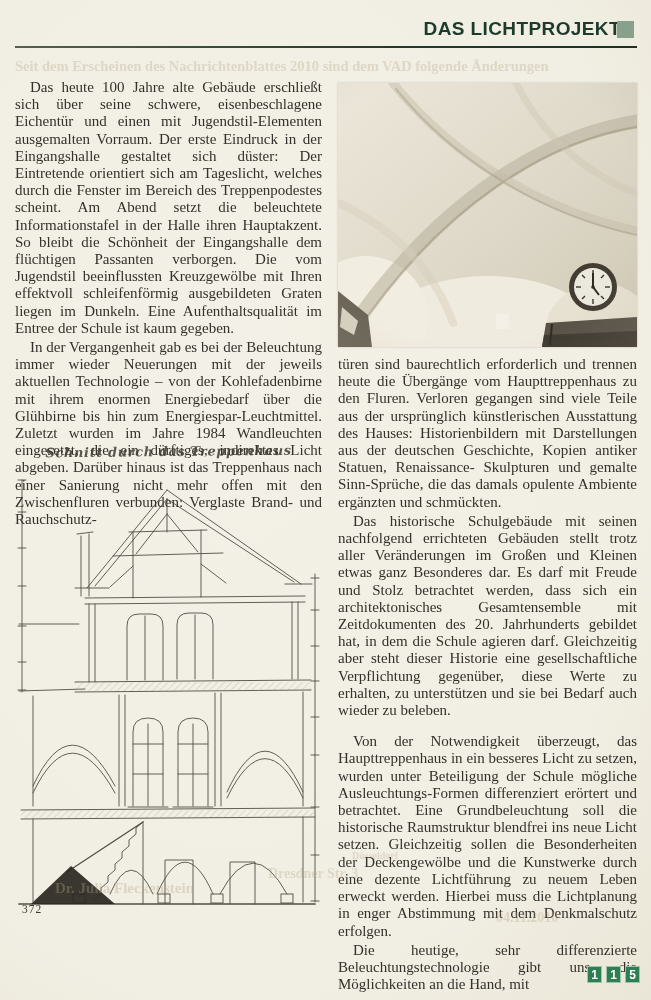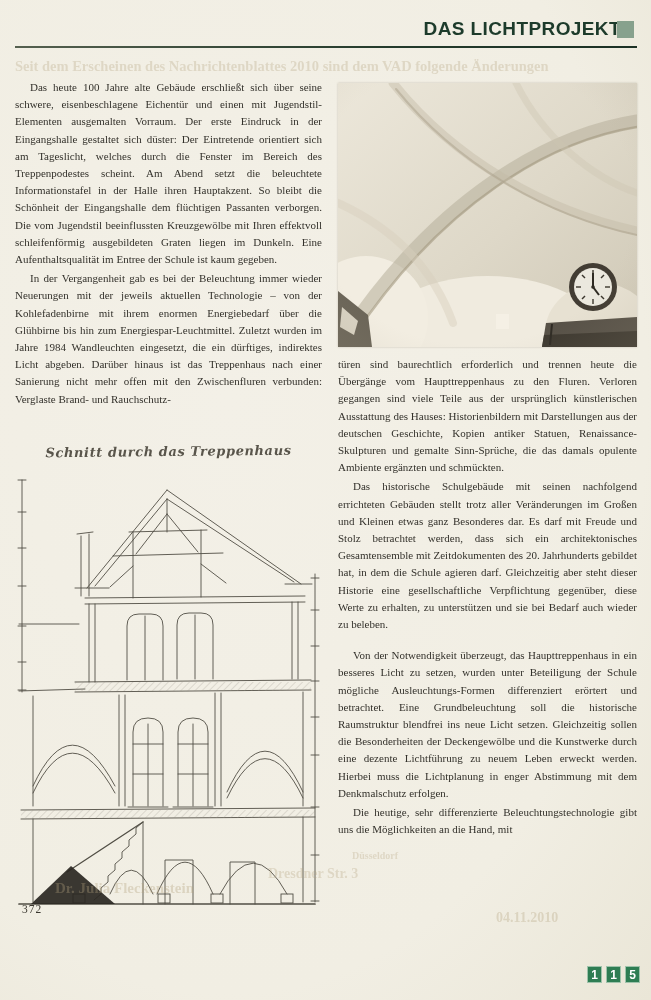--- a/index.html
+++ b/index.html
@@ -26,21 +26,21 @@
   }
   .header-square{
     position:absolute;top:21px;right:17px;width:17px;height:17px;
     background:var(--accent-green-square);
   }
   .header-rule{
     position:absolute;top:46px;left:15px;width:622px;height:2px;
     background:linear-gradient(to right,#55604f,#243b2c 60%,#1c3125);
   }
   
-  .col{position:absolute;color:var(--text);font-size:11px;line-height:17.2px;text-align:justify;hyphens:auto;}
+  .col{position:absolute;color:var(--text);font-size:15px;line-height:17.2px;text-align:justify;hyphens:auto;}
   .col-left{left:15px;top:79px;width:307px;}
   .col-right{left:338px;top:356px;width:299px;}
   .col p{margin-bottom:2px;}
   .col p.indent{text-indent:15px;}
   .col p.space-before{margin-top:14px;}
   
   .drawing-caption{
     position:absolute;left:15px;top:444px;width:307px;text-align:center;
     font-family:"DejaVu Serif",serif;font-style:italic;font-weight:bold;
     font-size:13px;letter-spacing:0.6px;color:#3f3b31;

